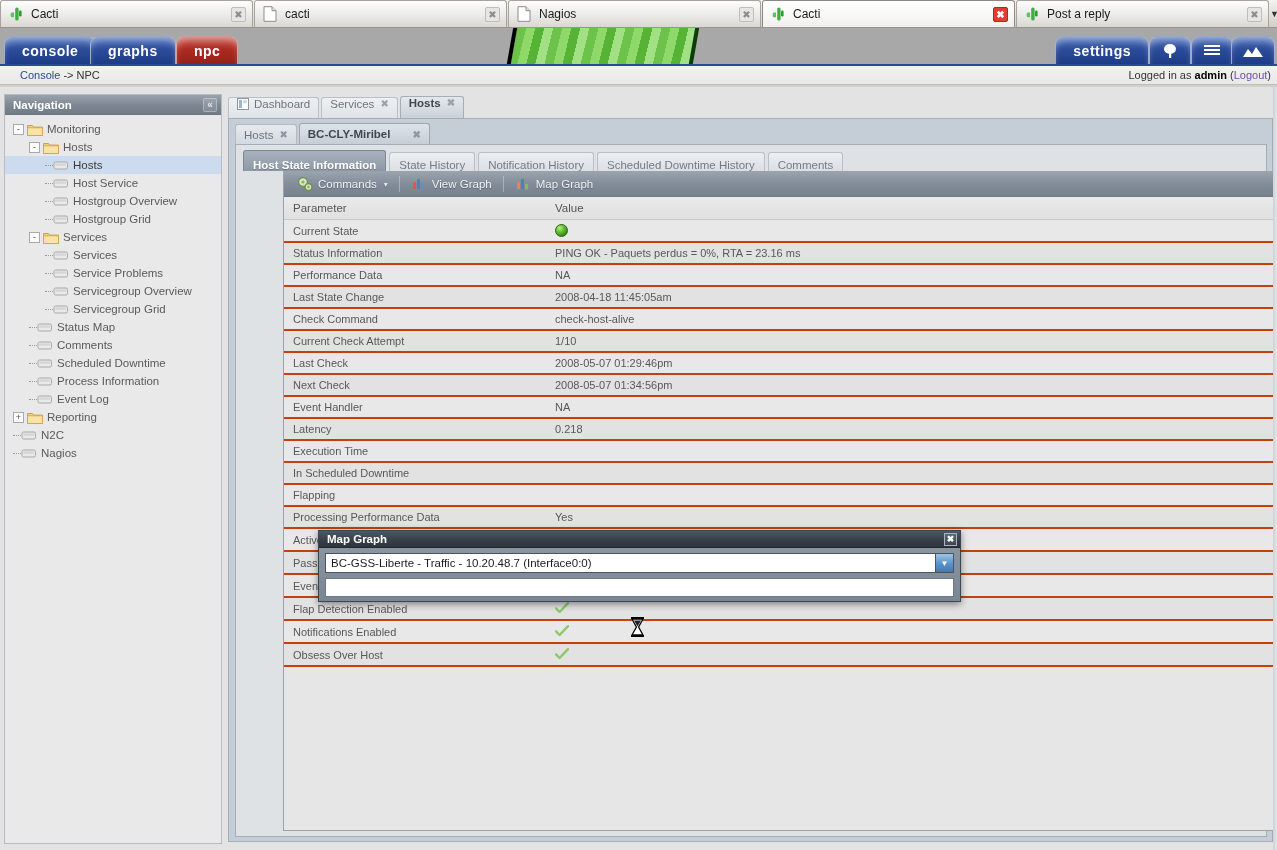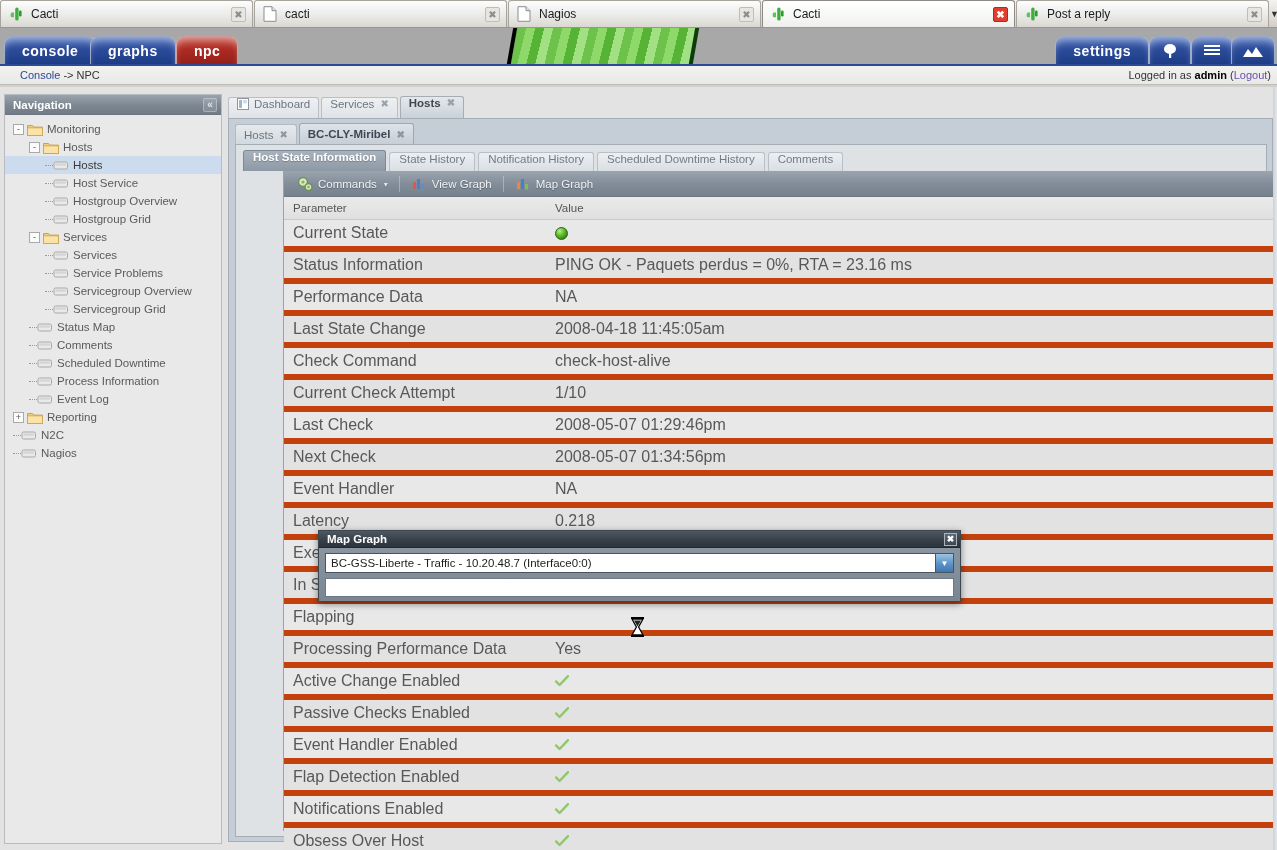--- a/index.html
+++ b/index.html
@@ -186,33 +186,34 @@
   .itab {
     height: 20px; display: flex; align-items: center; padding: 0 8px; margin-right: 2px;
     font-size: 11.5px; color: #6d7680;
     background: linear-gradient(to bottom, #e6eaee 0%, #d2d9df 100%);
     border: 1px solid #b3bac1; border-bottom: none; border-radius: 3px 3px 0 0;
   }
   .itab.active {
     color: #3d4853; font-weight: bold; height: 21px;
     background: linear-gradient(to bottom, #dde3e9 0%, #c6ced6 100%);
     border-color: #9fa8b1;
+    gap: 16px;
   }
   .itab .x { margin-left: 6px; font-size: 10px; color: #8f97a0; }
 
   .ipanel {
     position: absolute; left: 6px; top: 25px; width: 1032px; height: 693px;
     background: #dfe2e5;
     border: 1px solid #a5adb6;
   }
 
   
   .stabs { position: absolute; left: 7px; top: 5px; display: flex; align-items: flex-end; }
   .stab {
-    height: 19px; display: flex; align-items: flex-start; padding: 0 9px; margin-right: 3px;
+    height: 19px; display: flex; align-items: flex-end; padding: 0 9px; margin-right: 3px;
     font-size: 11.5px; color: #737b84;
     background: linear-gradient(to bottom, #eceff2 0%, #dadfe4 100%);
     border: 1px solid #b9bfc6; border-bottom: none; border-radius: 3px 3px 0 0;
   }
   .stab.active {
     color: #ffffff; font-weight: bold; height: 21px;
     background: linear-gradient(to bottom, #a8b2bd 0%, #8e99a6 100%);
     border-color: #7d8894;
     text-shadow: 0 1px 1px rgba(0,0,0,.25);
   }
@@ -240,23 +241,23 @@
 
   
   .ptable { width: 100%; border-collapse: collapse; }
   .ptable th {
     text-align: left; font-weight: normal; font-size: 11.5px; color: #555;
     padding: 5px 0 5px 9px; height: 21px;
     background: linear-gradient(to bottom, #eaeaea 0%, #e0e0e0 100%);
     border-bottom: 1px solid #c8c8c8;
   }
   .ptable td {
-    font-size: 16px; color: #585858;
+    font-size: 11px; color: #585858;
     padding: 4px 0 4px 9px; height: 21px;
-    border-bottom: 6px solid #c2410c;
+    border-bottom: 2px solid #c2410c;
     background: #e8e8e8;
   }
   .ptable tr:nth-child(even) td { background: #e2e2e2; }
   .ptable .c1 { width: 262px; }
 
   .greenball {
     display: inline-block; width: 13px; height: 13px; border-radius: 50%;
     background: radial-gradient(circle at 34% 28%, #b6f08a 0%, #66c031 38%, #2f8212 80%, #1f5c0b 100%);
     border: 1px solid #2a6a10;
     vertical-align: -2px;

